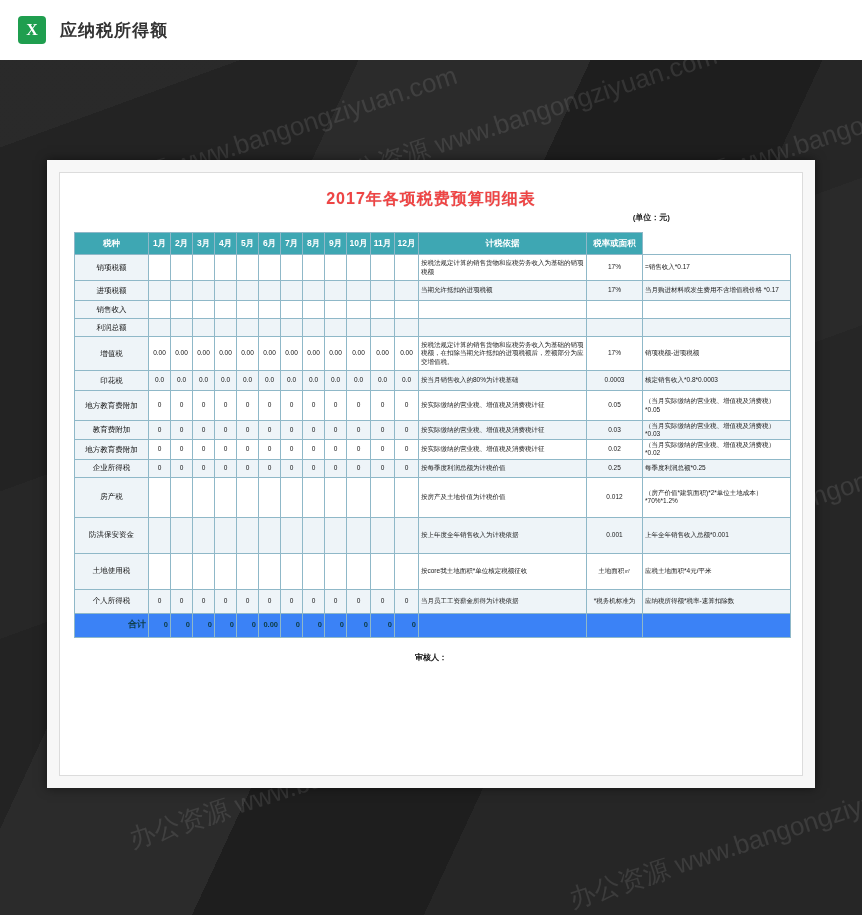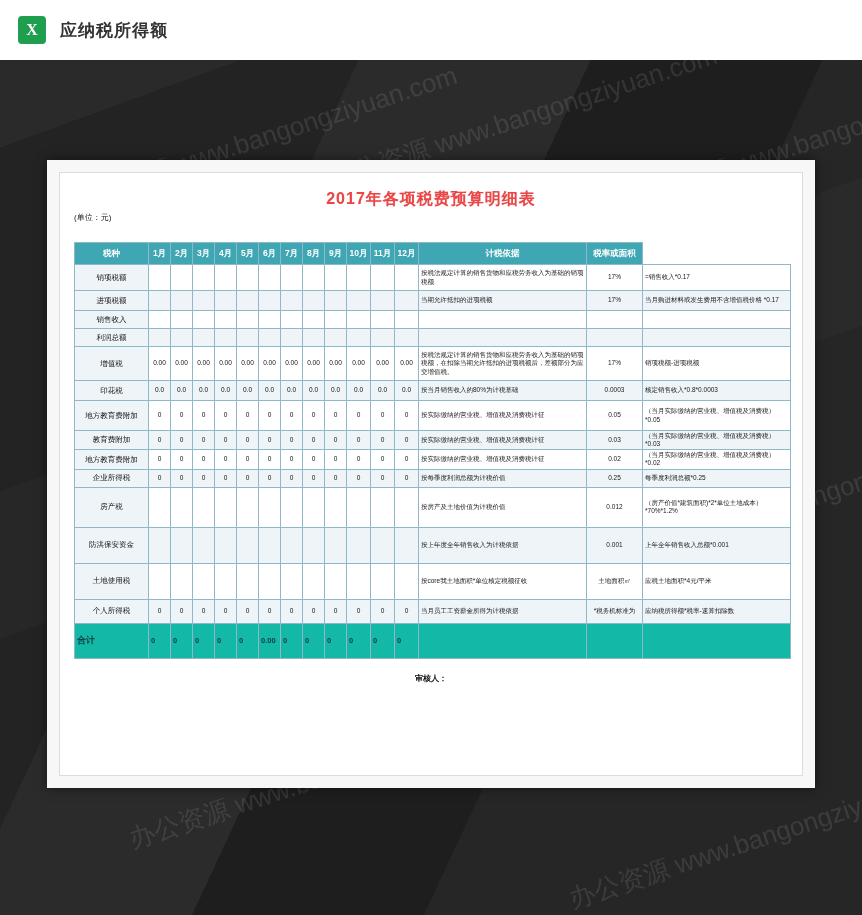--- a/index.html
+++ b/index.html
@@ -71,25 +71,26 @@
   .title {
     text-align: center;
     color: #ef4444;
     font-weight: bold;
     font-size: 16px;
     letter-spacing: 1px;
     margin: 6px 0 2px 0;
     text-shadow: 0 0 1px rgba(0,0,0,0.15);
   }
   .unit {
-    text-align: left;
+    text-align: right;
     font-size: 8px;
     color: #222;
     padding-right: 118px;
-    margin-bottom: 19px;
+    margin-bottom: 9px;
+    font-weight: bold;
   }
   table.grid {
     border-collapse: collapse;
     width: 714px;
     table-layout: fixed;
     font-size: 7px;
     color: #1a1a1a;
     padding-left: 10px;
   }
   table.grid td, table.grid th {
@@ -134,26 +135,26 @@
   }
   .rate.alt { background: #eef4f8; }
   .amount {
     background: #ffffff;
     text-align: left;
     font-size: 6.5px;
     padding-left: 3px;
   }
   .amount.alt { background: #eef4f8; }
   tr.total td {
-    background: #14b8a6;
+    background: #3b82f6;
     font-weight: bold;
-    text-align: left;
+    text-align: right;
     font-size: 7.5px;
     color: #0d3c44;
-    height: 35px;
+    height: 24px;
   }
   tr.total td.label { font-size: 9px; }
   .signs {
     display: flex;
     width: 714px;
     margin-top: 14px;
     font-size: 8px;
     color: #111;
   }
   .signs div { flex: 1; text-align: center; font-weight: bold; }

